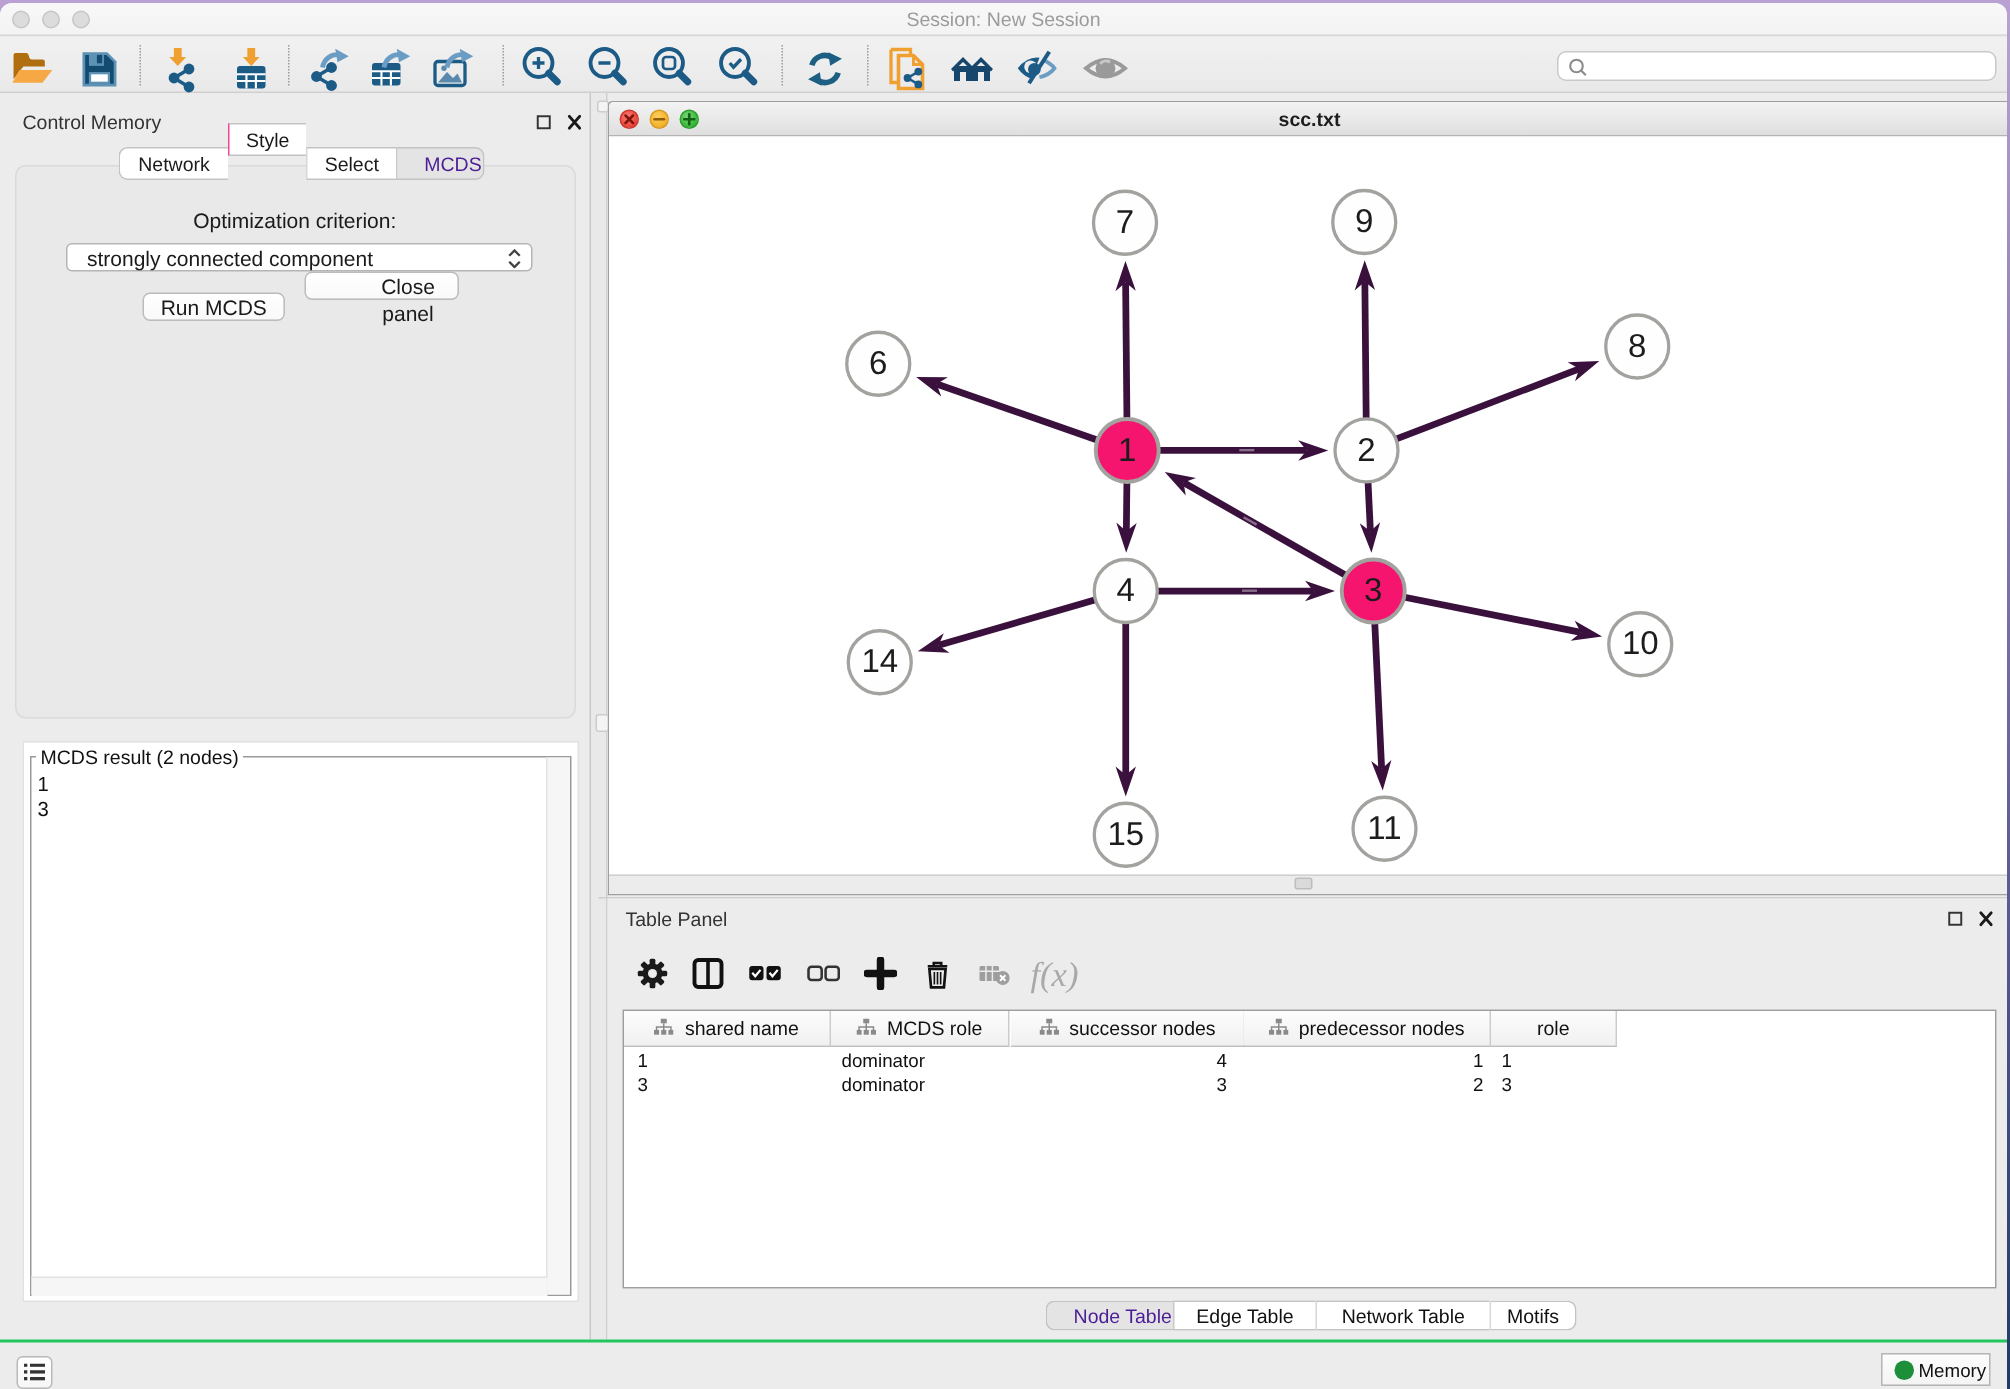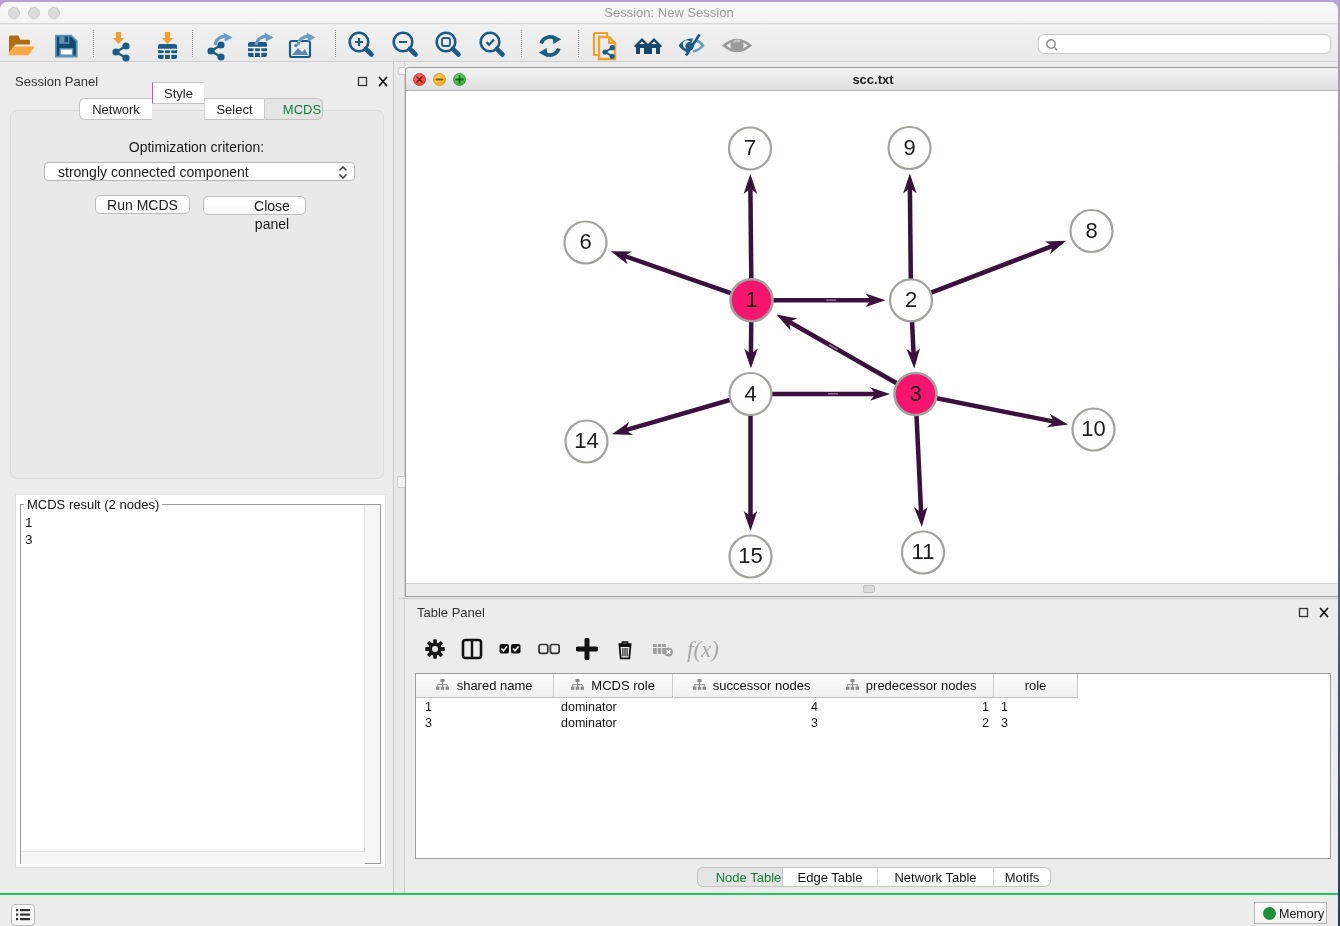--- a/index.html
+++ b/index.html
@@ -31,21 +31,21 @@
 .sccbottom { position:absolute; left:0; bottom:0; width:100%; height:13px; background:#ececec; border-top:1px solid #cfcfcf; }
 
 .tpanel { position:absolute; left:405px; top:597px; width:935px; height:294px; background:#ececec; }
 .tpanel-long { position:absolute; left:399px; top:596px; width:941px; height:1px; background:#cdcdcd; }
 .twhite { position:absolute; left:10px; top:74px; width:916px; height:186px; background:#fff; border:1px solid #9e9e9e; }
 .th { position:absolute; top:0; height:24px; background:linear-gradient(180deg,#fdfdfd,#f0f0f0); border-right:1px solid #cbcbcb; border-bottom:1px solid #bfbfbf; font-size:13px; color:#111; text-align:center; line-height:24px; }
 .td { position:absolute; font-size:12.5px; color:#111; height:16px; line-height:16px; }
 .btab { position:absolute; top:267.5px; height:20px; background:#fff; border-top:1px solid #c3c3c3; border-bottom:1px solid #c3c3c3; font-size:13px; color:#111; text-align:center; line-height:19px; }
 
 .statusbar { position:absolute; left:0; top:891px; width:1338px; height:33px; background:#ececec; border-top:2px solid #22c55e; }
-.graytxt { color:#15803d;padding-left:17px; }
+.graytxt { color:#4c1d95;padding-left:17px; }
 </style>
 </head>
 <body>
 <div class="win">
   <div class="titlebar">
     <div class="tl" style="left:8px;"></div>
     <div class="tl" style="left:28px;"></div>
     <div class="tl" style="left:48px;"></div>
     <div class="title-text">Session: New Session</div>
   </div>
@@ -178,40 +178,40 @@
 <path d="M21.5 11 Q27 13.5 29 16.5 Q25.5 21 19 22.5" fill="none" stroke="#6b9dc4" stroke-width="2.5"></path>
 <line x1="25.5" y1="5.5" x2="12" y2="26.5" stroke="#1d5b87" stroke-width="2.7"></line>
       </svg>
 <svg class="ticon" style="left:720px; top:4px;" width="34" height="34" viewBox="0 0 34 34">
         <path d="M4 16.5 Q17 5.5 30 16.5 Q17 27.5 4 16.5 Z" fill="none" stroke="#9a9a9a" stroke-width="2.6"></path>
 <circle cx="17" cy="16.5" r="6.6" fill="#9a9a9a"></circle>
         <path d="M13.5 13.5 A 5 5 0 0 1 20 12.5" fill="none" stroke="#c9c9c9" stroke-width="2"></path>
       </svg>
   </div>
   <div class="cpanel">
-    <div class="phead abs" style="left:15px; top:12px;">Session Panel</div>
+    <div class="phead abs" style="left:15px; top:12px;">Control Memory</div>
     <svg class="abs" style="left:357px; top:14px;" width="34" height="12" viewBox="0 0 34 12">
         <rect x="1.5" y="1.5" width="8" height="8" fill="none" stroke="#333" stroke-width="1.3"></rect>
         <path d="M22.5 1.5 L29.5 9.5 M29.5 1.5 L22.5 9.5" stroke="#1a1a1a" stroke-width="1.8" stroke-linecap="round"></path>
       </svg>
     <div class="innerbox"></div>
     <div class="tabseg" style="left:79px; top:36px; width:73px; border-left:1px solid #c3c3c3; border-radius:6px 0 0 6px;">Network</div>
     <div class="tabseg" style="left:152px; top:20px; width:52px; border-left:1px solid #ec4899;">Style</div>
     <div class="tabseg" style="left:204px; top:36px; width:60px; border-left:1px solid #d7d7d7;">Select</div>
     <div class="tabseg graytxt" style="left:264px; top:36px; width:59px; background:#e4e4e4; border-left:1px solid #c9c9c9; border-right:1px solid #c3c3c3; border-radius:0 6px 6px 0;">MCDS</div>
     <div class="abs" style="left:44px; top:100px; width:311px; height:19px; background:#fff; border:1px solid #b5b5b5; border-radius:4px;">
       <div class="abs" style="left:13px; top:1px; font-size:14px; color:#1a1a1a;">strongly connected component</div>
       <svg class="abs" style="right:6px; top:3px;" width="10" height="13" viewBox="0 0 10 13">
           <path d="M1.5 4.5 L5 1 L8.5 4.5" fill="none" stroke="#444" stroke-width="1.6"></path>
           <path d="M1.5 8.5 L5 12 L8.5 8.5" fill="none" stroke="#444" stroke-width="1.6"></path>
         </svg>
     </div>
     <div class="abs" style="left:0; top:76.5px; width:393px; text-align:center; font-size:14px; color:#1a1a1a;">Optimization criterion:</div>
     <div class="btn" style="left:95px; top:133px; width:95px; height:19px; line-height:18px;">Run MCDS</div>
-    <div class="btn" style="left:203px; top:134px; width:103px; height:19px; line-height:18px;padding-left:35px;">Close panel</div>
+    <div class="btn" style="left:203px; top:119px; width:103px; height:19px; line-height:18px;padding-left:35px;">Close panel</div>
 
     <div class="abs" style="left:15px; top:432px; width:371px; height:374px; background:#fff; border:1px solid #e0e0e0;">
       <div class="abs" style="left:4px; top:9px; width:361px; height:360px; border:1px solid #9a9a9a;"></div>
       <div class="abs" style="left:8px; top:2px; background:#fff; padding:0 3px; font-size:13px; color:#111;">MCDS result (2 nodes)</div>
       <div class="abs" style="left:9px; top:19px; font-size:13.5px; color:#111; line-height:17px;">1<br>3</div>
       <div class="abs" style="left:348px; top:10px; width:16px; height:358px; background:#f6f6f6; border-left:1px solid #e3e3e3;"></div>
       <div class="abs" style="left:5px; top:356px; width:344px; height:13px; background:#f6f6f6; border-top:1px solid #e3e3e3;"></div>
     </div>
   </div>
   <div class="vdiv"></div>

